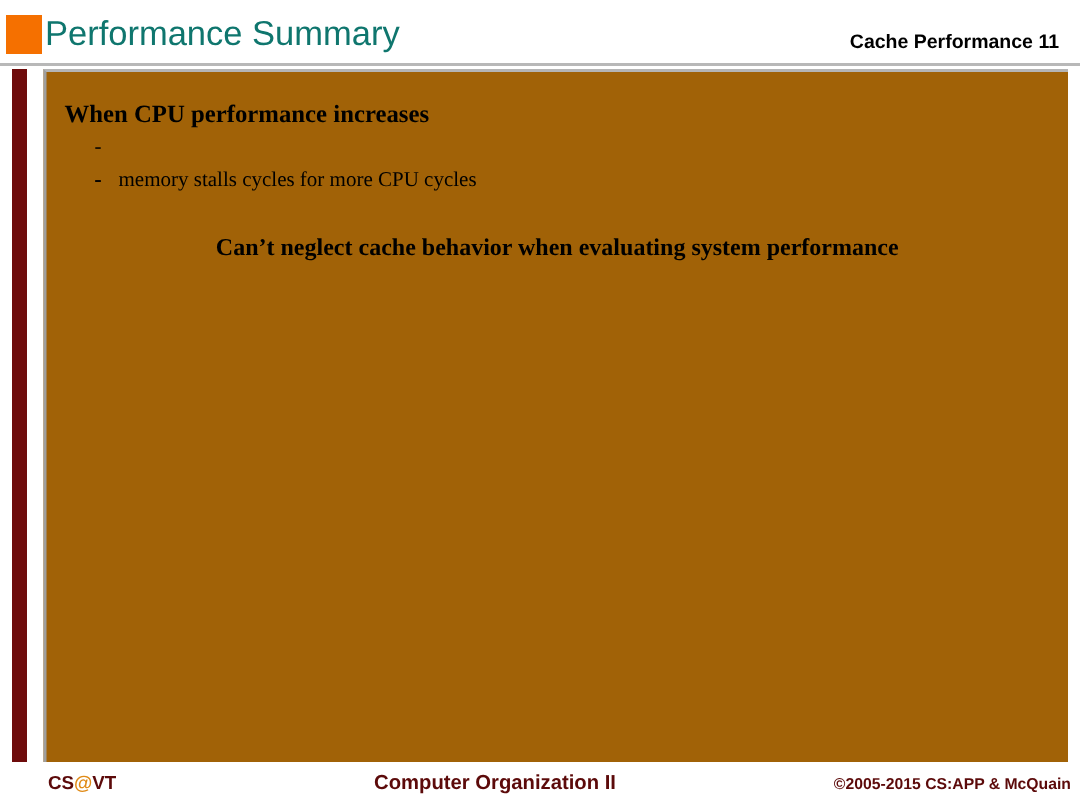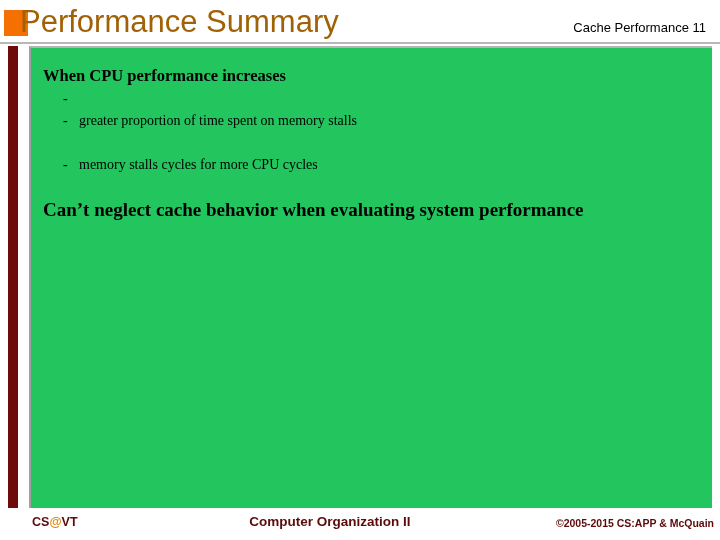--- a/index.html
+++ b/index.html
@@ -35,37 +35,37 @@
   .accent-square {
     position: absolute;
     left: 4px;
     top: 10px;
     width: 24px;
     height: 26px;
     background: #F57000;
   }
   .slide-title {
     position: absolute;
-    left: 20px;
+    left: 30px;
     top: 8px;
     font-family: "Liberation Sans", sans-serif;
-    font-size: 31px;
+    font-size: 23px;
     font-weight: 400;
-    color: #a16207;
+    color: #0f766e;
     letter-spacing: 0px;
     line-height: 28px;
     white-space: nowrap;
   }
   .header-subtitle {
     position: absolute;
     right: 14px;
     top: 20px;
     font-family: "Liberation Sans", sans-serif;
     font-size: 13px;
-    font-weight: 400;
+    font-weight: 700;
     color: #000000;
     white-space: nowrap;
   }
   .header-rule {
     position: absolute;
     left: 0;
     top: 42px;
     width: 720px;
     height: 2px;
     background: #b8b8b8;
@@ -81,21 +81,21 @@
     background: #6E0B0B;
   }
 
   
   .content-panel {
     position: absolute;
     left: 29px;
     top: 46px;
     width: 683px;
     height: 462px;
-    background: #22c55e;
+    background: #a16207;
     border-left: 2px solid #9f9f9f;
     border-top: 2px solid #b5b5b5;
     box-sizing: border-box;
   }
 
   .content-inner {
     position: absolute;
     left: 0; top: 0;
     width: 100%;
     height: 100%;
@@ -128,26 +128,27 @@
     position: absolute;
     left: 20px;
     top: 0;
   }
   .group {
     margin-bottom: 26px;
   }
   .group.g1 { margin-top: 4px; }
   .closing {
     font-family: "Liberation Serif", serif;
-    font-size: 19px;
+    font-size: 16px;
     font-weight: bold;
     color: #000000;
     line-height: 20px;
     margin: 0;
     white-space: nowrap;
+    text-align: center;
   }
 
   
   .footer {
     position: absolute;
     left: 0;
     top: 512px;
     width: 720px;
     height: 28px;
   }
@@ -208,21 +209,20 @@
       <div class="group g1">
         <p class="bullet-l1">When CPU performance increases</p>
         <p class="bullet-l2">
           <span class="dash">-</span>
         </p>
       </div>
 
       <div class="group">
         <p class="bullet-l2">
           <span class="dash">-</span>
-          <span>greater proportion of time spent on memory stalls</span>
         </p>
       </div>
 
       <div class="group">
         <p class="bullet-l2">
           <span class="dash">-</span>
           <span>memory stalls cycles for more CPU cycles</span>
         </p>
       </div>
 

